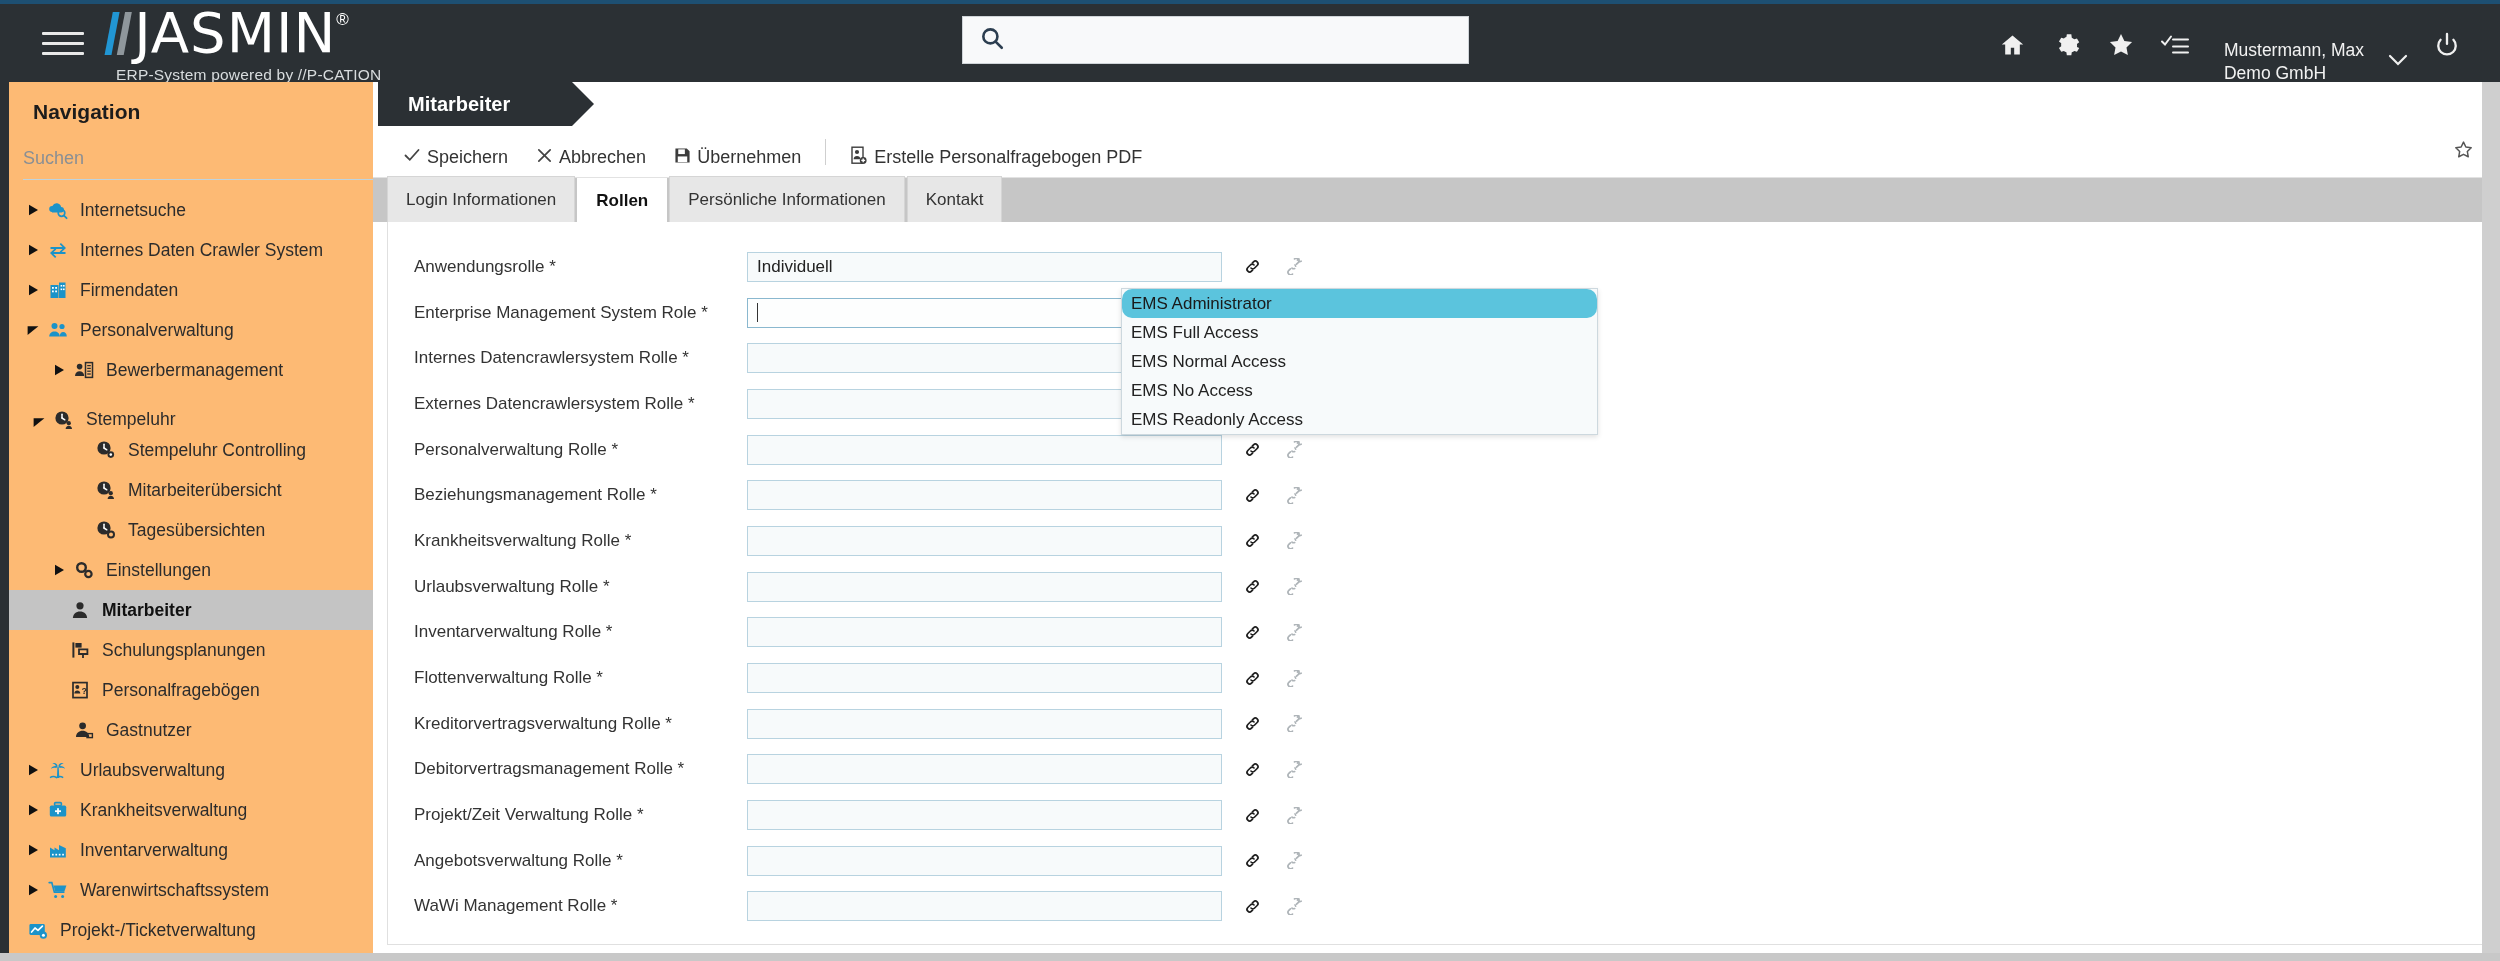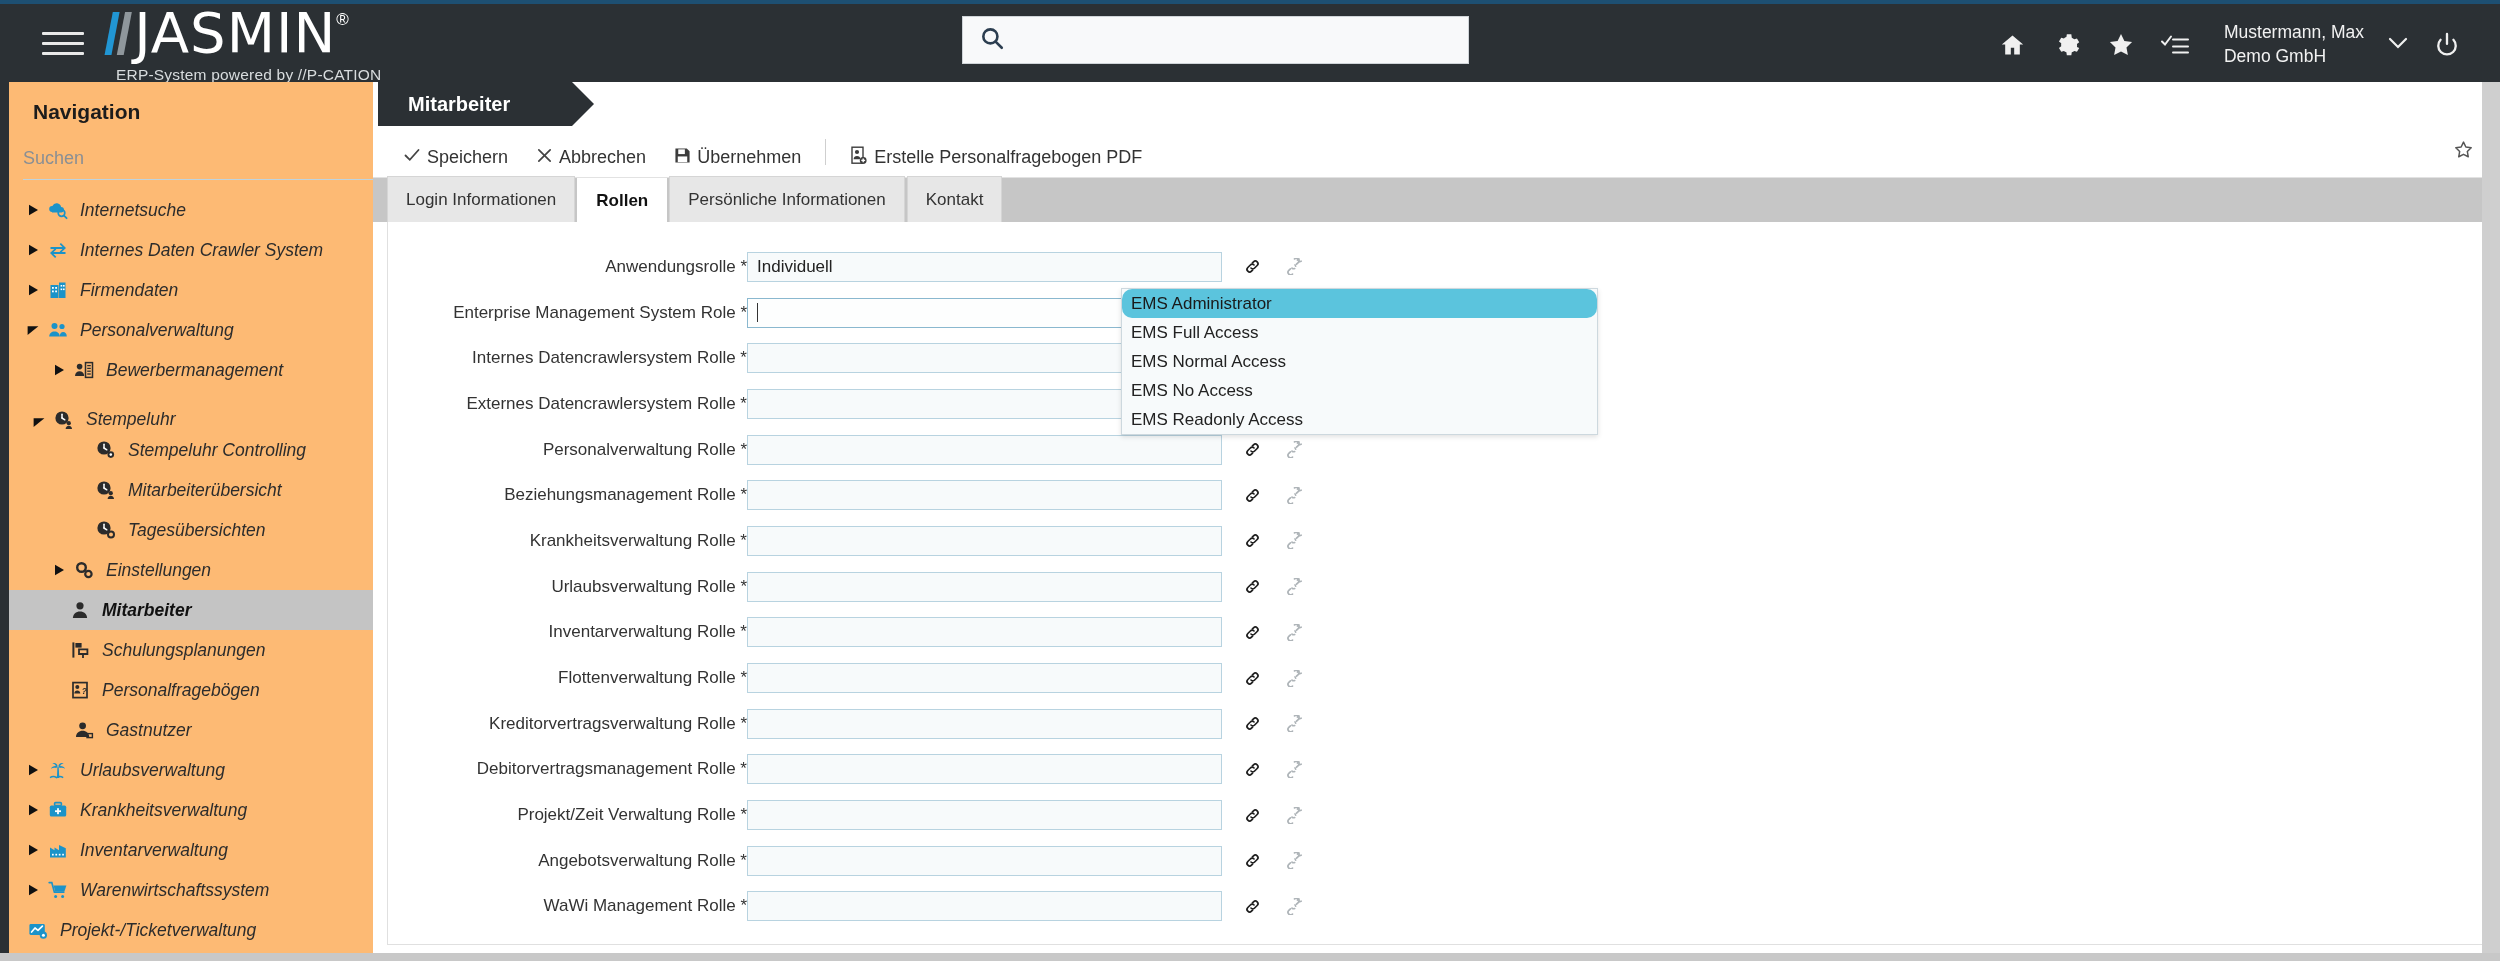--- a/index.html
+++ b/index.html
@@ -35,21 +35,21 @@
   .searchwrap {
     position:absolute; left:962px; top:12px; width:507px; height:48px;
     background:#f8f9fa; border:1px solid #cfd4d8; display:flex; align-items:center;
   }
   .search-ico { margin-left:16px; color:#2c3e50; }
   .searchwrap input {
     flex:1; border:0; outline:0; background:transparent; height:100%;
     font-size:18px; font-family:"Liberation Sans", sans-serif; padding-left:10px; color:#222;
   }
 
-  .topright { position:absolute; right:26px; top:0; height:82px; display:flex; align-items:center; gap:0; }
+  .topright { position:absolute; right:26px; top:0; height:82px; display:flex; align-items:flex-end; gap:0; }
   .tr-ico { width:54px; height:82px; display:flex; align-items:center; justify-content:center;
             color:#f0f0f0; cursor:pointer; }
   .tr-ico.first { margin-left:0; }
   .userbox { display:flex; align-items:center; margin-left:22px; margin-right:10px; cursor:pointer; }
   .usertext { color:#f2f2f2; font-size:17.5px; line-height:1.35; }
   .chev { margin-left:22px; color:#f2f2f2; }
 
   
   .below { position:absolute; top:82px; left:0; width:2500px; height:879px; }
 
@@ -65,21 +65,21 @@
     border-bottom:1px solid #bfd3de;
   }
   .searchrow input {
     flex:1; border:0; outline:0; background:transparent; font-size:18px;
     font-family:"Liberation Sans", sans-serif; color:#333;
   }
   .searchrow input::placeholder { color:#8a8f94; }
   .srow-ico { margin-left:12px; cursor:pointer; color:#111; display:flex; align-items:center; }
 
   .navlist { padding-top:10px; }
-  .nav-item { display:flex; align-items:center; height:40px; cursor:pointer; white-space:nowrap;font-style:italic; }
+  .nav-item { display:flex; align-items:center; height:40px; cursor:pointer; white-space:nowrap; }
   .nav-item.selected { background:#c4c4c4; }
   .nav-item.selected .nav-label { font-weight:700; color:#111; }
   .caret { width:16px; height:16px; margin-right:4px; flex:0 0 auto; display:flex;
            align-items:center; justify-content:center; }
   .caret-sp { width:16px; flex:0 0 auto; }
   .nav-ico { width:26px; flex:0 0 auto; display:flex; align-items:center; justify-content:center; margin-right:9px; }
   .nav-label { font-size:17.5px; color:#2c2c2c; }
 
   
   .content { position:absolute; left:373px; top:0; width:2127px; height:879px; background:#ffffff; }
@@ -116,21 +116,21 @@
     border-bottom:0;
   }
   .tab.active { background:#ffffff; color:#111; font-weight:700; height:44px; border-color:#ffffff; }
 
   
   .panel {
     position:absolute; left:14px; top:140px; width:2099px; height:723px;
     background:#ffffff; border:1px solid #e0e0e0; border-top:0; overflow:hidden;
   }
   .form { padding:22px 0 0 0; position:relative; }
-  .frow { display:flex; align-items:center; height:45.7px; padding-left:26px;text-align:right; }
+  .frow { display:flex; align-items:center; height:45.7px; padding-left:26px; }
   .flabel { width:333px; font-size:17px; color:#333; flex:0 0 auto; }
   .finput {
     width:475px; height:30px; background:#f7fafb; border:1px solid #b8d3e0;
     font-size:17px; color:#222; padding:0 9px; display:flex; align-items:center;
     font-family:"Liberation Sans", sans-serif; outline:none; flex:0 0 auto;
   }
   .finput.focused { border-color:#8ab8cf; background:#fdfefe; }
   .caretbar { display:inline-block; width:1px; height:19px; background:#333; }
   .ficons { display:flex; align-items:center; gap:24px; margin-left:22px; }
   .lnk { cursor:pointer; display:flex; align-items:center; }

